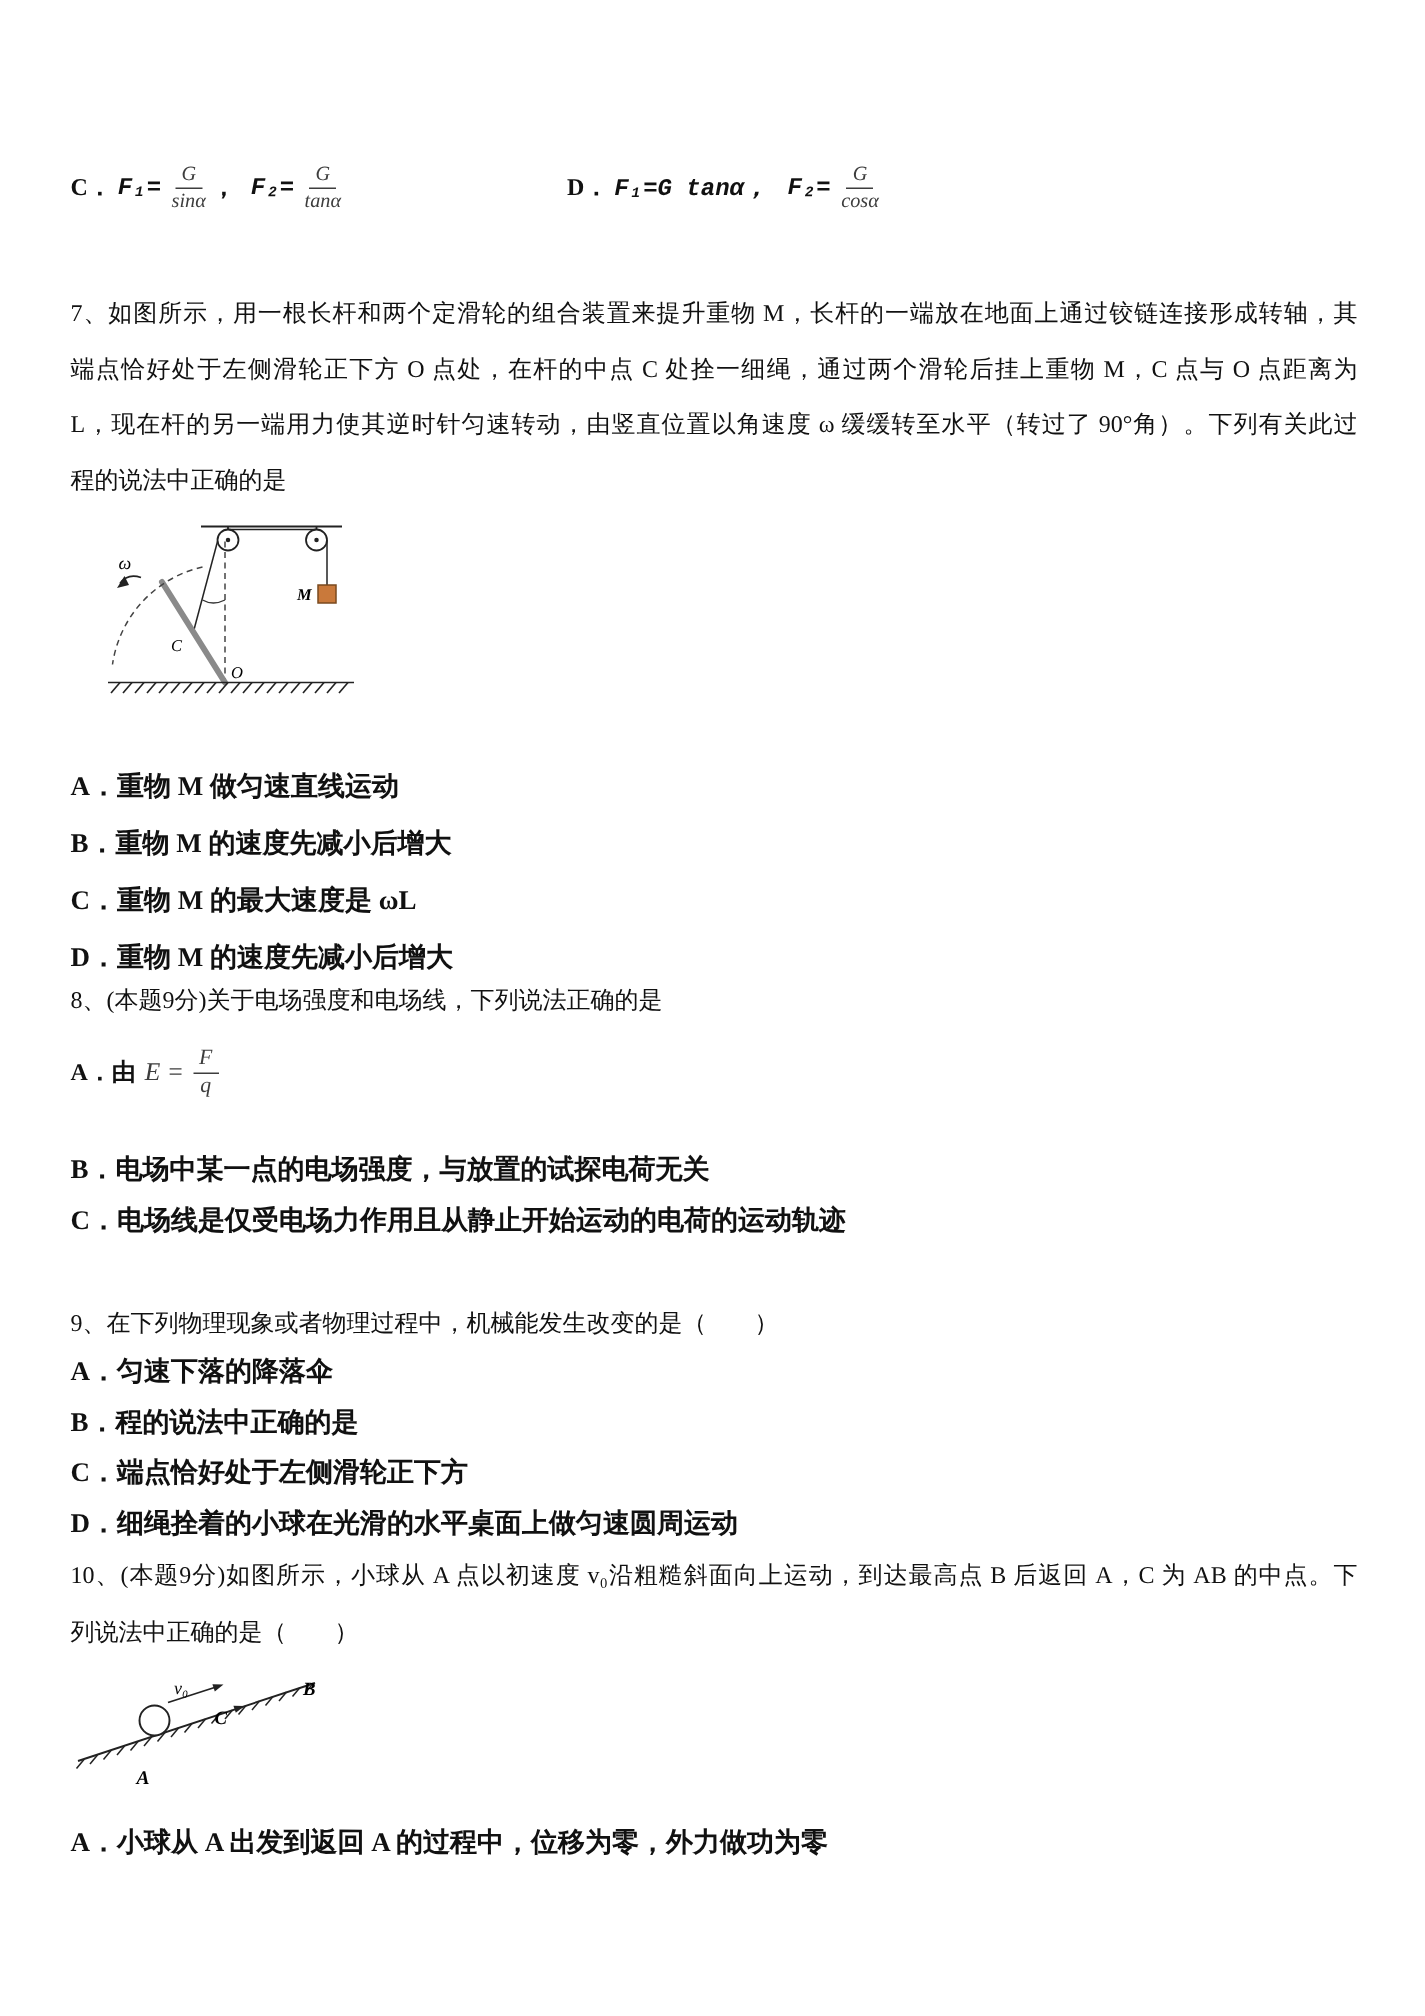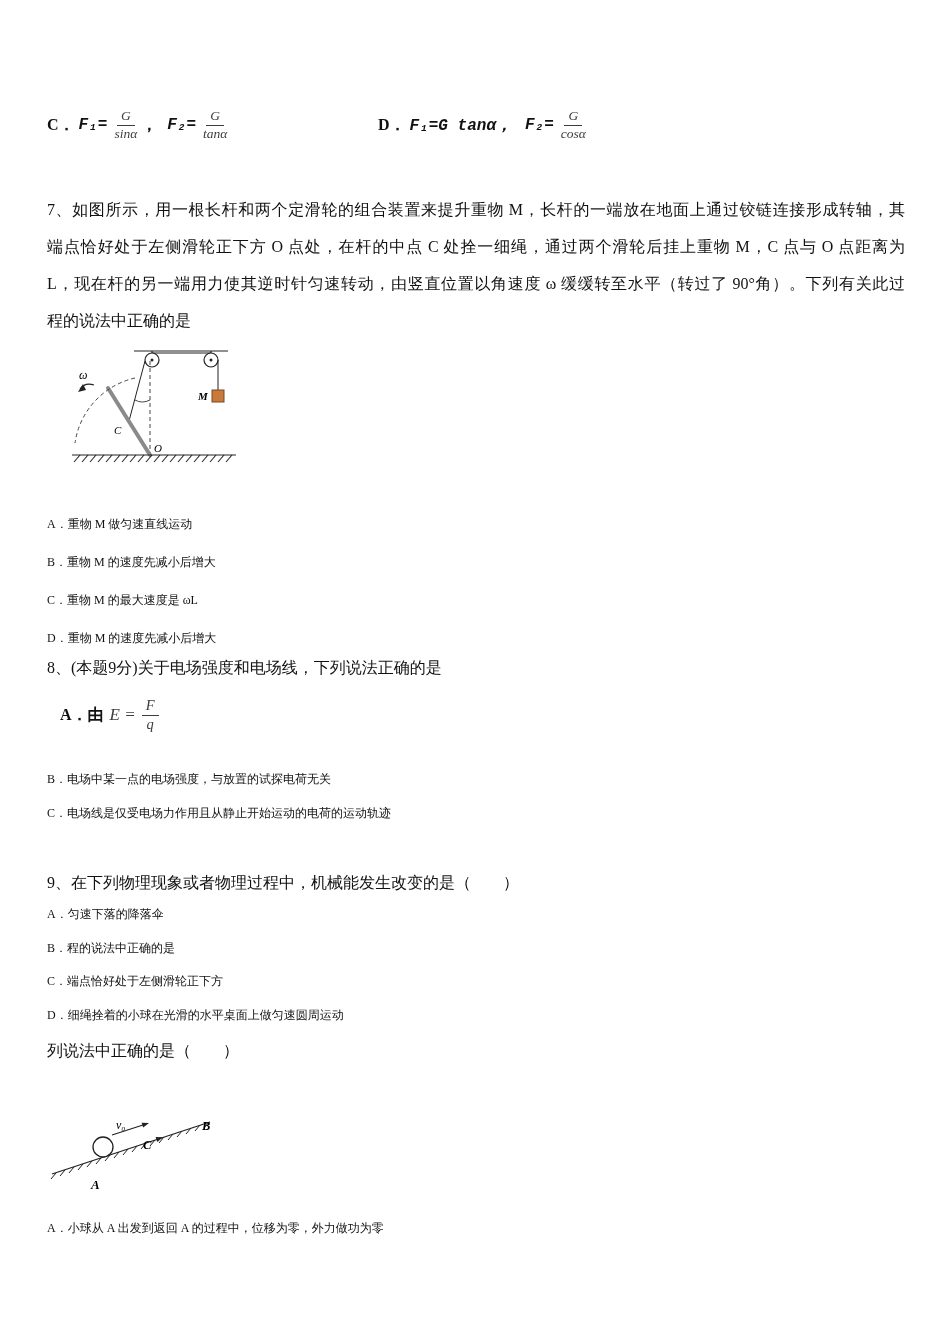--- a/index.html
+++ b/index.html
@@ -15,42 +15,42 @@
   }
   .block { position: absolute; left: 47px; width: 858px; }
   .stem-line {
     font-size: 16px;
     line-height: 37px;
     font-weight: 400;
     white-space: nowrap;
   }
   .just { text-align: justify; text-align-last: justify; }
   .opt-line {
-    font-size: 12px;
-    font-weight: 400;
+    font-size: 18px;
+    font-weight: 700;
     white-space: nowrap;
     display: block;
   }
   .cd-row { position: absolute; top: 103px; left: 47px; width: 858px; height: 44px; }
   .formula-opt {
     position: absolute; top: 0; height: 44px;
     display: flex; align-items: center;
     font-size: 16px; font-weight: 600; white-space: nowrap;
   }
   .opt-letter { font-weight: 700; margin-right: 4px; }
   .var { font-style: italic; margin-right: 3px; font-family: Liberation Mono, monospace; }
   .frac {
     display: inline-flex; flex-direction: column; align-items: center;
     font-style: italic; color: #3d3d3d; margin: 0 4px; font-weight: 400;
   }
   .formula-opt .frac { font-size: 13.5px; }
   .frac .num { padding: 0 4px 1px; border-bottom: 1px solid #3d3d3d; line-height: 1.1; }
   .frac .den { padding-top: 1px; line-height: 1.1; }
   .q8a {
-    position: absolute; left: 60px; top: 690px; height: 50px;
+    position: absolute; left: 47px; top: 690px; height: 50px;
     display: flex; align-items: center; white-space: nowrap;
   }
   .q8a .txt { font-size: 16px; font-weight: 600; }
   .q8a .eq-lhs { font-style: italic; color: #3d3d3d; font-size: 17px; margin: 0 2px 0 6px; font-weight: 400; }
   .q8a .frac { font-size: 14.5px; }
   .fig { position: absolute; }
   .fig text { font-family: "Liberation Serif", "DejaVu Serif", serif; }
 </style>
 </head>
 <body>
@@ -168,20 +168,21 @@
     <div class="stem-line" style="line-height:33px">9、在下列物理现象或者物理过程中，机械能发生改变的是（　　）</div>
   </div>
   <div class="block" style="top:898px; line-height:33.5px">
     <span class="opt-line">A．匀速下落的降落伞</span>
     <span class="opt-line">B．程的说法中正确的是</span>
     <span class="opt-line">C．端点恰好处于左侧滑轮正下方</span>
     <span class="opt-line">D．细绳拴着的小球在光滑的水平桌面上做匀速圆周运动</span>
   </div>
 
   <div class="block" style="top:1032px">
+    <div class="stem-line just" style="line-height:38px">10、(本题9分)如图所示，小球从 A 点以初速度 v₀沿粗糙斜面向上运动，到达最高点 B 后返回 A，C 为 AB 的中点。下</div>
     <div class="stem-line" style="line-height:38px">列说法中正确的是（　　）</div>
   </div>
 
   <svg class="fig" style="left:42px; top:1102px" width="180" height="95" viewBox="0 0 180 95">
     <line x1="10" y1="72" x2="168" y2="20" stroke="#222" stroke-width="1.3"></line>
     <g stroke="#222" stroke-width="1">
       <line x1="14" y1="71" x2="9" y2="77"></line>
       <line x1="23" y1="68" x2="18" y2="74"></line>
       <line x1="32" y1="65" x2="27" y2="71"></line>
       <line x1="41" y1="62" x2="36" y2="68"></line>

